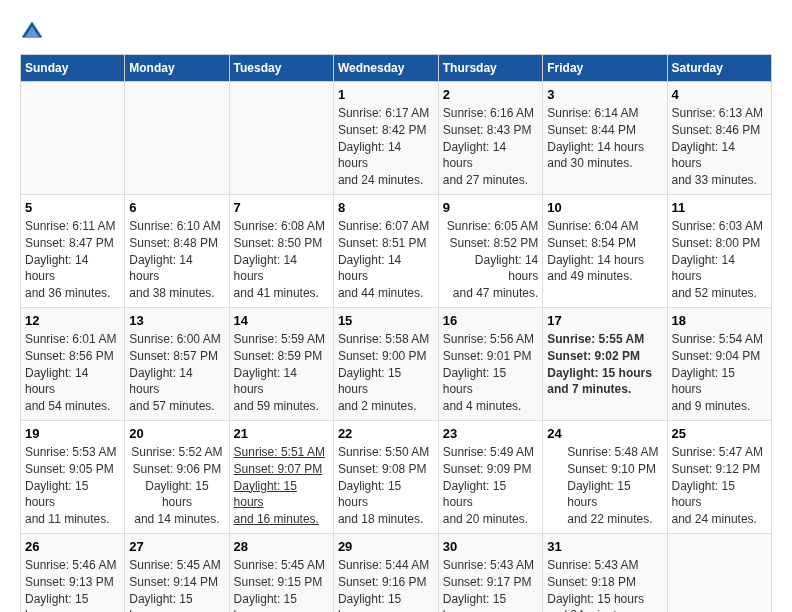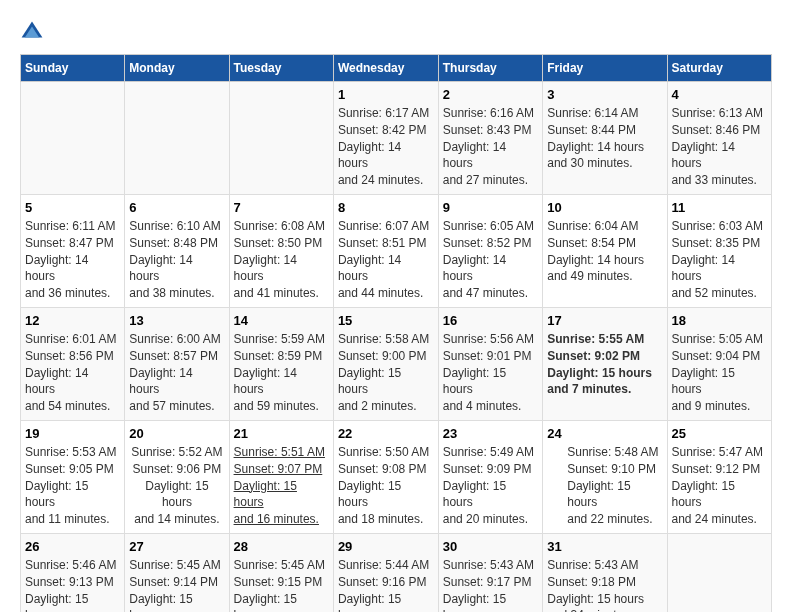--- a/index.html
+++ b/index.html
@@ -181,36 +181,36 @@
         </td>
         <td>
           <span class="day-num">8</span>
           <div class="day-info" style="white-space: pre-line;">Sunrise: 6:07 AM
 Sunset: 8:51 PM
 Daylight: 14 hours
 and 44 minutes.</div>
         </td>
         <td>
           <span class="day-num">9</span>
-          <div class="day-info" style="white-space: pre-line;">Sunrise: 6:05 AM
+          <div class="day-info" style="white-space: pre-line; text-align: right;">Sunrise: 6:05 AM
 Sunset: 8:52 PM
 Daylight: 14 hours
 and 47 minutes.</div>
         </td>
         <td>
           <span class="day-num">10</span>
           <div class="day-info" style="white-space: pre-line;">Sunrise: 6:04 AM
 Sunset: 8:54 PM
 Daylight: 14 hours
 and 49 minutes.</div>
         </td>
         <td>
           <span class="day-num">11</span>
           <div class="day-info" style="white-space: pre-line;">Sunrise: 6:03 AM
-Sunset: 8:35 PM
+Sunset: 8:00 PM
 Daylight: 14 hours
 and 52 minutes.</div>
         </td>
       </tr>
       <tr>
         <td>
           <span class="day-num">12</span>
           <div class="day-info" style="white-space: pre-line;">Sunrise: 6:01 AM
 Sunset: 8:56 PM
 Daylight: 14 hours
@@ -246,21 +246,21 @@
         </td>
         <td>
           <span class="day-num">17</span>
           <div class="day-info" style="white-space: pre-line; font-weight: bold;">Sunrise: 5:55 AM
 Sunset: 9:02 PM
 Daylight: 15 hours
 and 7 minutes.</div>
         </td>
         <td>
           <span class="day-num">18</span>
-          <div class="day-info" style="white-space: pre-line;">Sunrise: 5:05 AM
+          <div class="day-info" style="white-space: pre-line;">Sunrise: 5:54 AM
 Sunset: 9:04 PM
 Daylight: 15 hours
 and 9 minutes.</div>
         </td>
       </tr>
       <tr>
         <td>
           <span class="day-num">19</span>
           <div class="day-info" style="white-space: pre-line;">Sunrise: 5:53 AM
 Sunset: 9:05 PM

